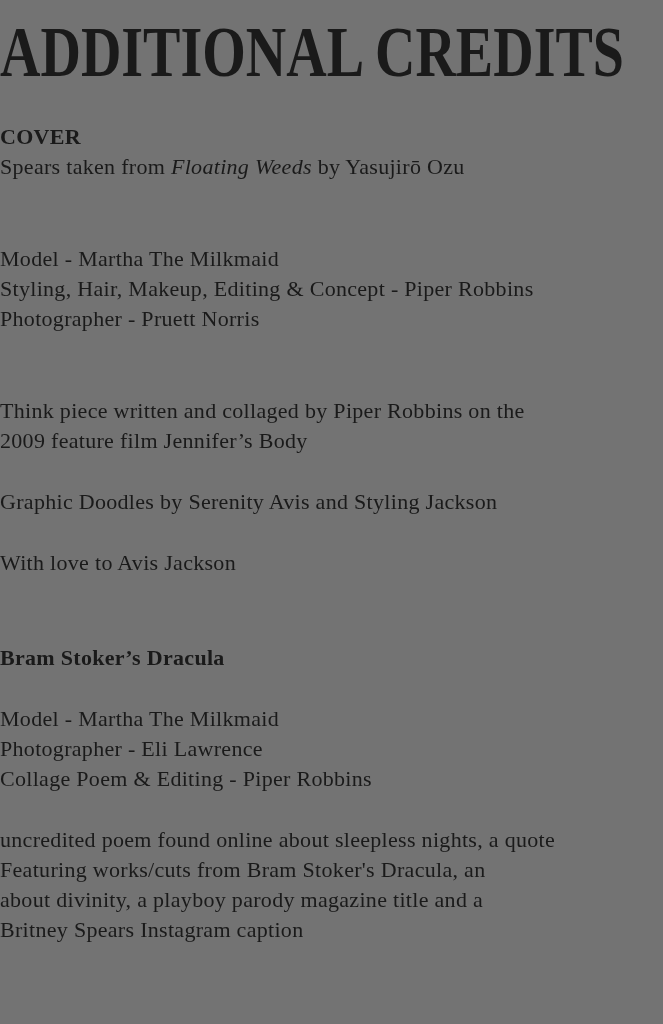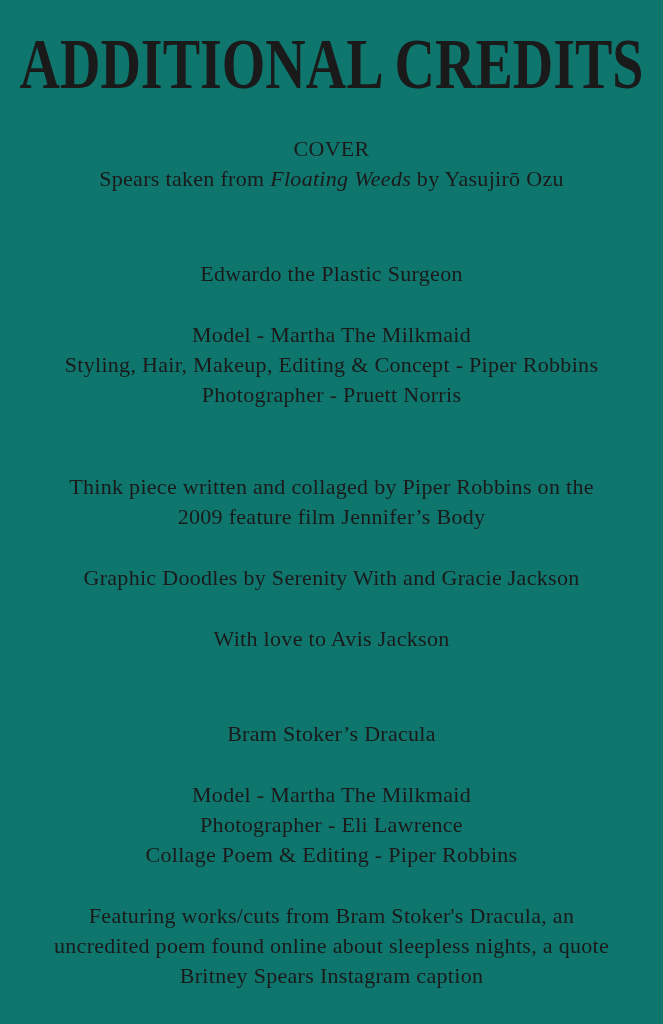--- a/index.html
+++ b/index.html
@@ -2,88 +2,88 @@
 <html><head>
 <meta charset="utf-8">
 <style>
   html, body { margin: 0; padding: 0; background: #ffffff; }
   .page {
     position: relative;
     width: 663px;
     height: 1024px;
     margin: 0 auto;
     box-sizing: border-box;
-    padding-top: 28px;
-    background: #0f766e;
+    padding-top: 16px;
+    background: #737373;
     color: #1a1a1a;
     font-family: "Liberation Serif", serif;
-    text-align: center;
+    text-align: left;
     overflow: hidden;
   }
   .title {
     margin: 0 0 16px 0;
     font-size: 56px;
     font-weight: bold;
     line-height: 72px;
     letter-spacing: 0px;
     transform: scale(1, 1.28);
     transform-origin: center center;
     white-space: nowrap;
   }
   .line {
     font-size: 22px;
     line-height: 30px;
     letter-spacing: 0.3px;
     white-space: nowrap;
   }
-  .heading { font-weight: normal; margin-top: 34px; }
+  .heading { font-weight: bold; margin-top: 34px; }
   .gap { height: 31px; }
   em { font-style: italic; }
 </style>
 </head>
 <body>
 
 <div class="page">
 
   <h1 class="title">ADDITIONAL CREDITS</h1>
 
   <div>
     <div class="line heading">COVER</div>
     <div class="line"><span>Spears taken from </span><em>Floating Weeds</em><span> by Yasujirō Ozu</span></div>
   </div>
 
   <div class="gap"></div>
 
   <div>
-    <div class="line heading">Edwardo the Plastic Surgeon</div>
     <div class="gap"></div>
     <div class="line">Model - Martha The Milkmaid</div>
     <div class="line">Styling, Hair, Makeup, Editing &amp; Concept - Piper Robbins</div>
     <div class="line">Photographer - Pruett Norris</div>
   </div>
 
   <div class="gap"></div>
 
   <div>
     <div class="gap"></div>
     <div class="line">Think piece written and collaged by Piper Robbins on the</div>
     <div class="line">2009 feature film Jennifer’s Body</div>
     <div class="gap"></div>
-    <div class="line">Graphic Doodles by Serenity With and Gracie Jackson</div>
+    <div class="line">Graphic Doodles by Serenity Avis and Styling Jackson</div>
     <div class="gap"></div>
     <div class="line">With love to Avis Jackson</div>
   </div>
 
   <div class="gap"></div>
 
   <div>
     <div class="line heading">Bram Stoker’s Dracula</div>
     <div class="gap"></div>
     <div class="line">Model - Martha The Milkmaid</div>
     <div class="line">Photographer - Eli Lawrence</div>
     <div class="line">Collage Poem &amp; Editing - Piper Robbins</div>
     <div class="gap"></div>
+    <div class="line">uncredited poem found online about sleepless nights, a quote</div>
     <div class="line">Featuring works/cuts from Bram Stoker's Dracula, an</div>
-    <div class="line">uncredited poem found online about sleepless nights, a quote</div>
+    <div class="line">about divinity, a playboy parody magazine title and a</div>
     <div class="line">Britney Spears Instagram caption</div>
   </div>
 
 </div>
 
 </body></html>

